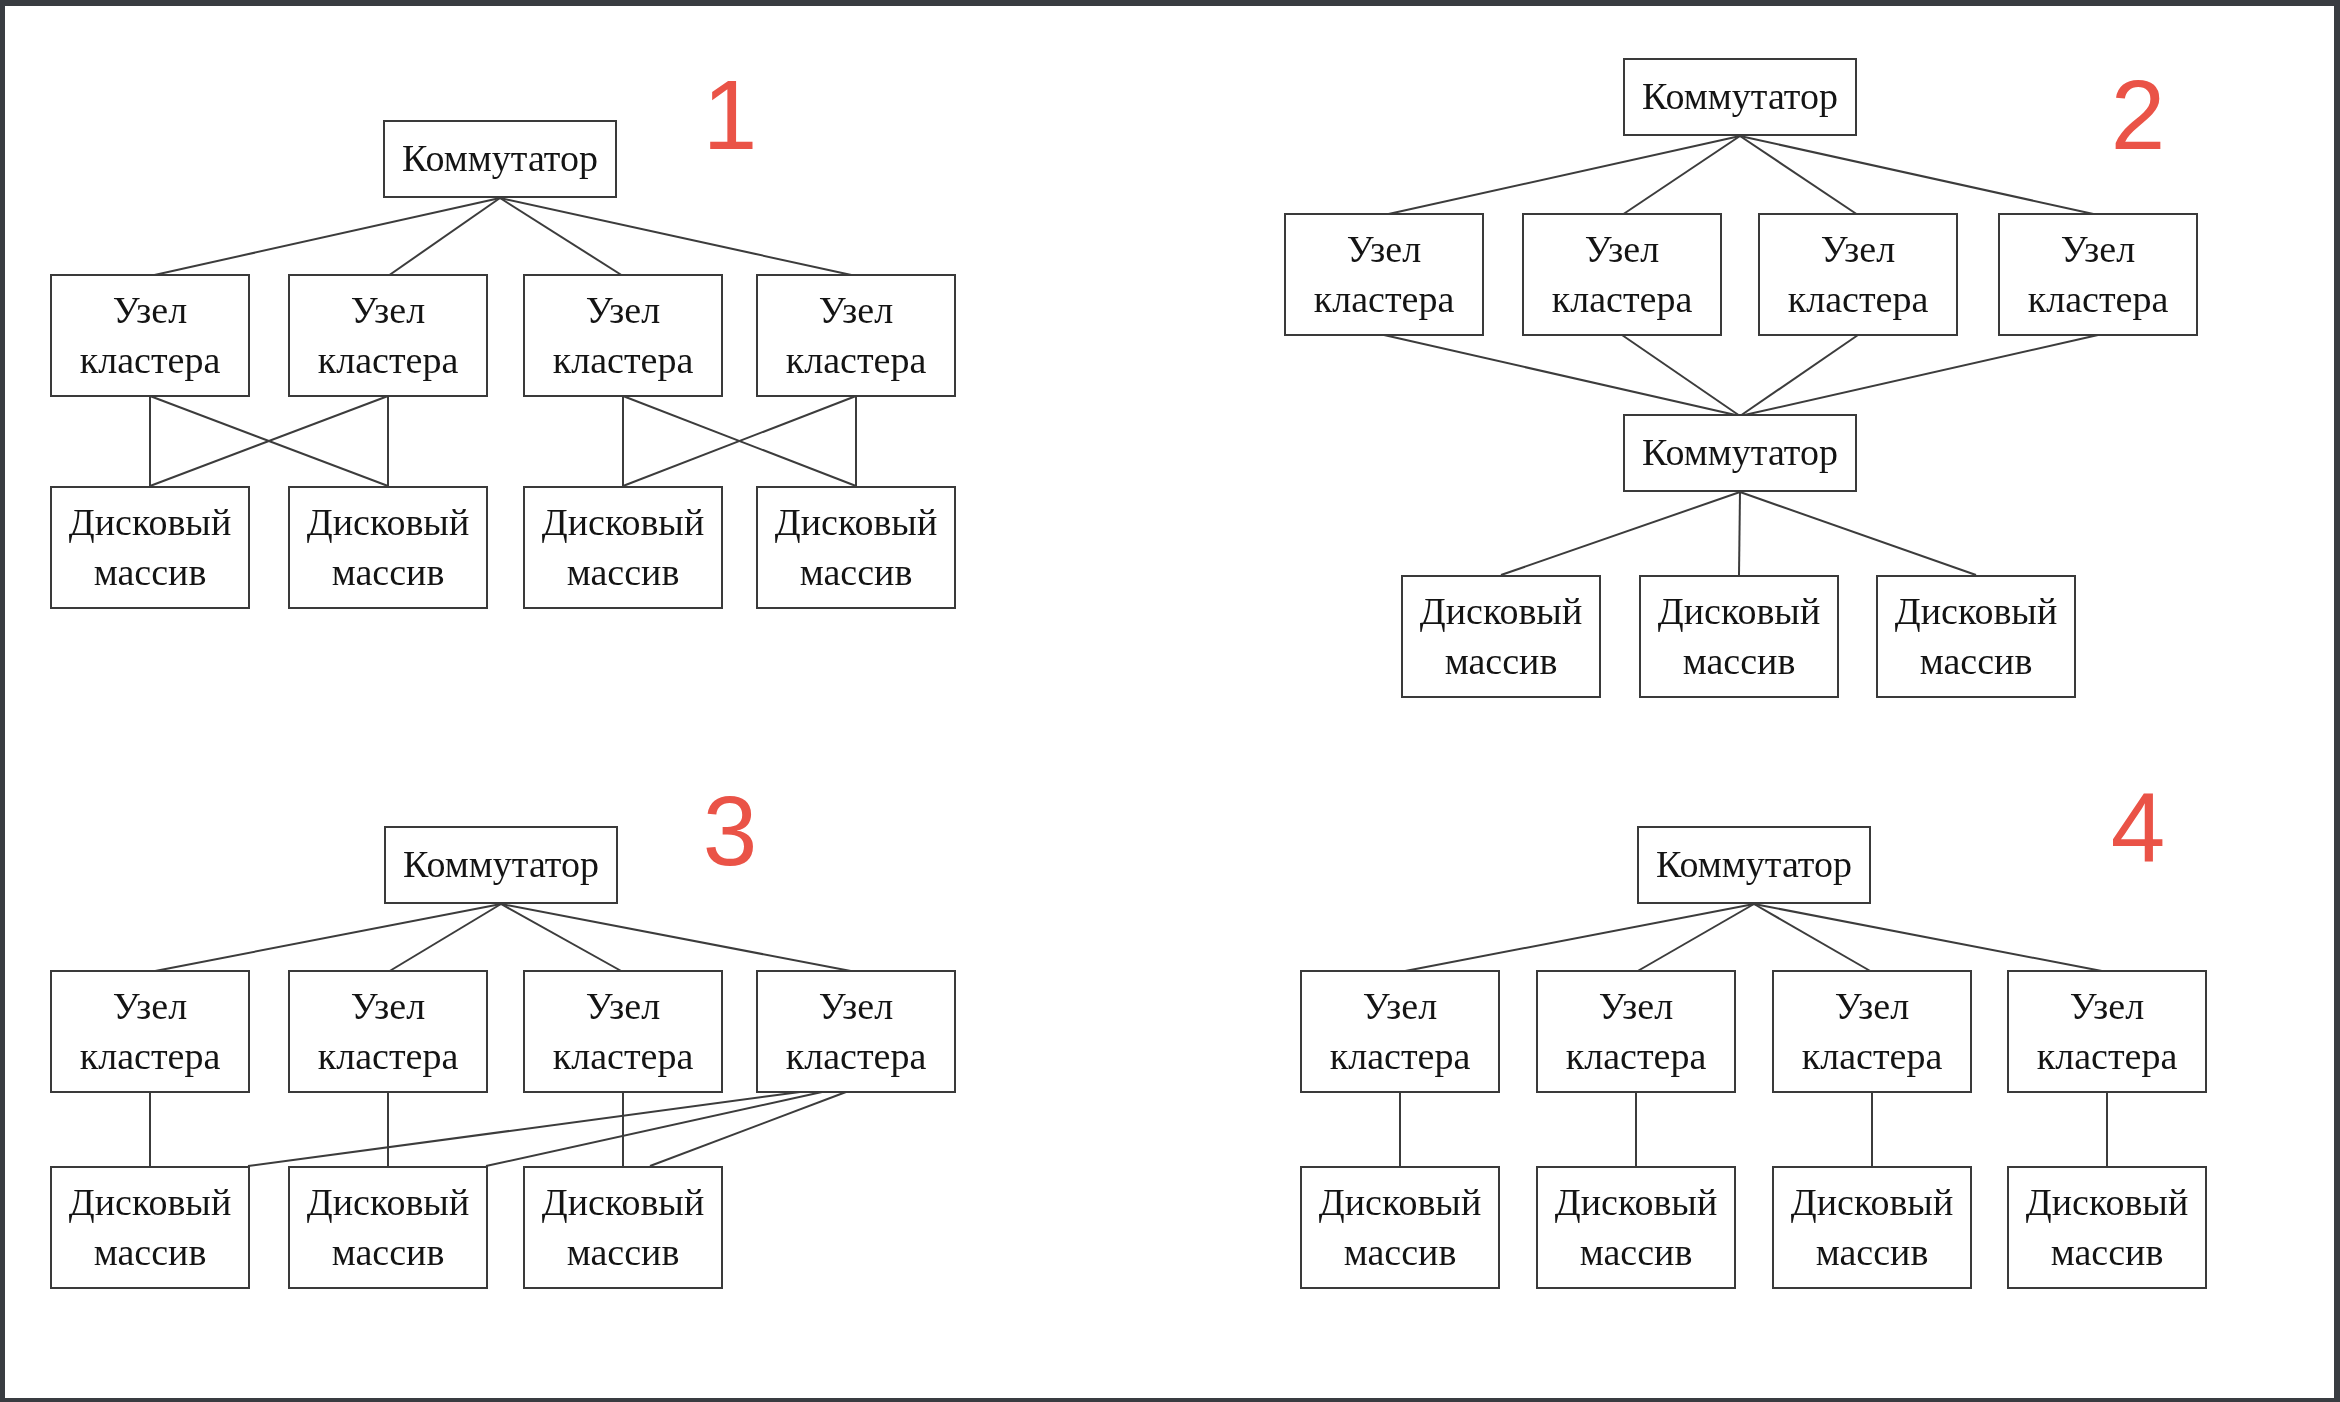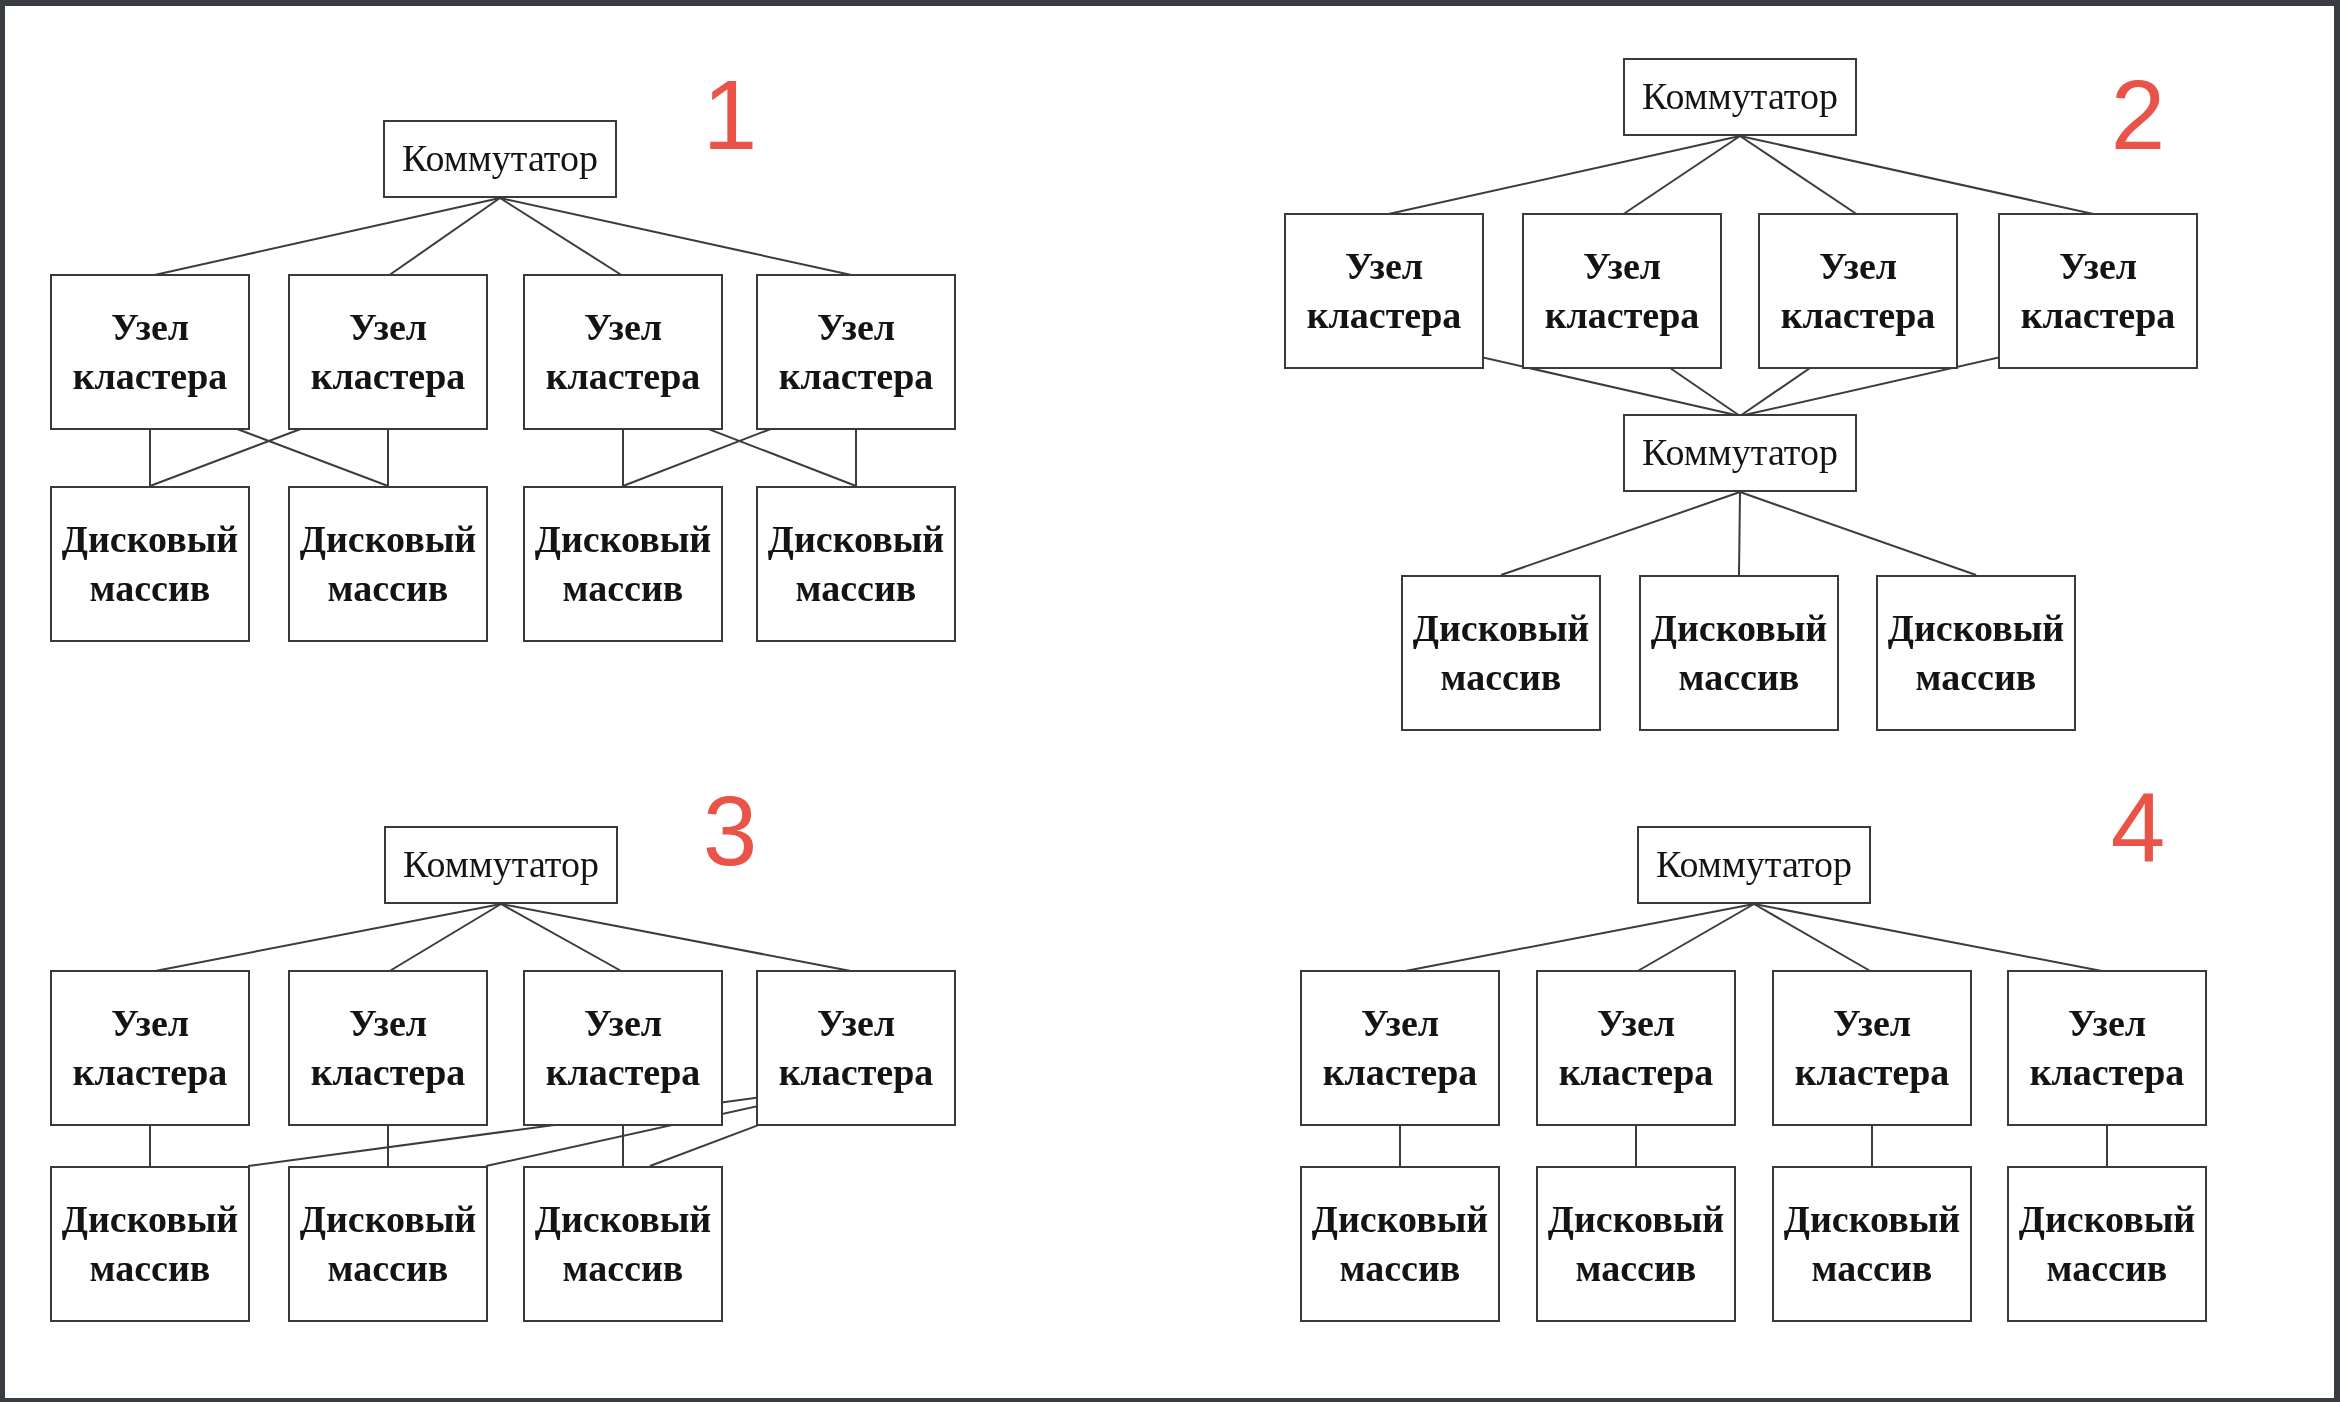--- a/index.html
+++ b/index.html
@@ -8,21 +8,21 @@
   .frame.left{left:0;top:0;width:5px;height:1402px;}
   .frame.right{right:0;top:0;width:6px;height:1402px;}
   .frame.bottom{left:0;bottom:0;width:2340px;height:4px;}
   #wires{position:absolute;left:0;top:0;width:2340px;height:1402px;z-index:1;}
   #wires line{stroke:#3c3c3c;stroke-width:2;}
   .box{position:absolute;box-sizing:border-box;border:2.5px solid #3a3a3a;background:#ffffff;
        display:flex;align-items:center;justify-content:center;text-align:center;
        font-family:"Liberation Serif",serif;font-size:38px;line-height:1.3;color:#141414;
        white-space:pre-line;z-index:2;}
   .sw{width:234px;height:78px;}
-  .nd,.ar{width:200px;height:156px;font-weight:bold;}
+  .nd,.ar{width:200px;height:123px;}
   .num{position:absolute;width:84px;font-family:"Liberation Sans",sans-serif;font-size:98px;
        line-height:1;color:#ea5347;text-align:center;z-index:3;}
 </style>
 </head>
 <body>
 
 <svg id="wires" viewBox="0 0 2340 1402">
   <g>
     <line x1="500" y1="198" x2="150" y2="276"></line>
     <line x1="500" y1="198" x2="388" y2="276"></line>

